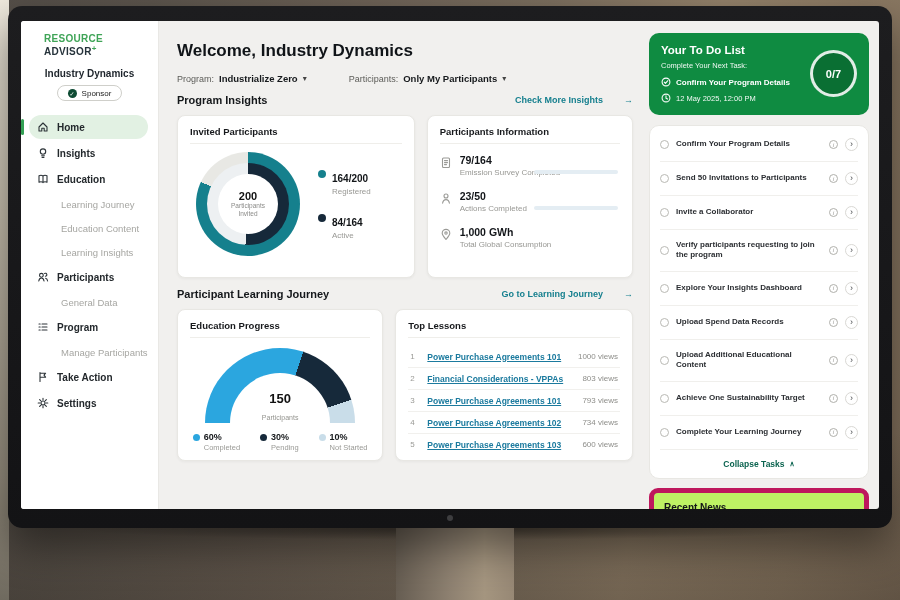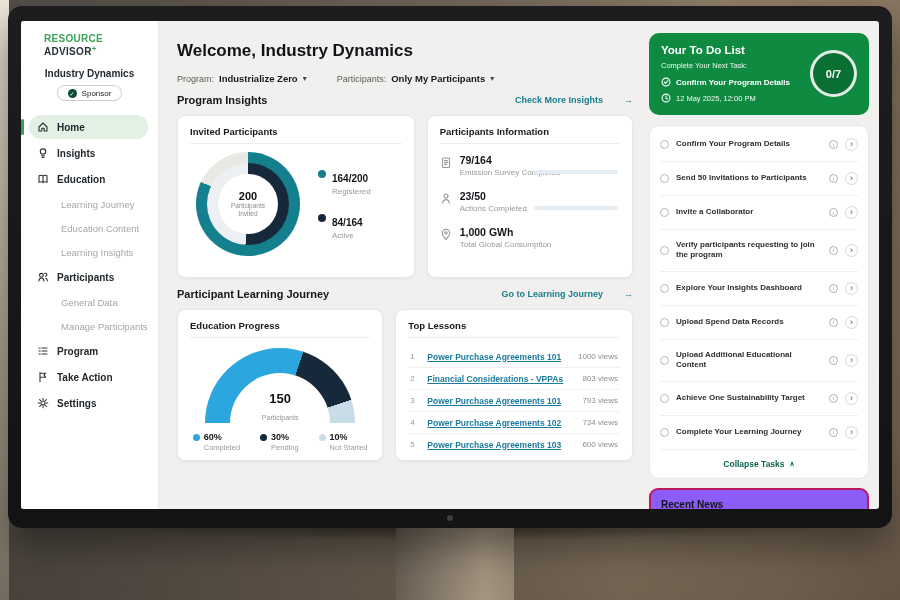--- a/index.html
+++ b/index.html
@@ -34,21 +34,21 @@
   .nav{margin-top:13px;display:flex;flex-direction:column;}
   .nav-item{position:relative;display:flex;align-items:center;gap:8px;height:24px;margin:1px 10px 1px 8px;padding-left:8px;font-size:10px;font-weight:bold;color:#23282c;border-radius:13px;cursor:pointer;}
   .nav-item.sub{padding-left:32px;font-weight:normal;color:#a6a6a2;font-size:9.5px;height:22px;}
   .nav-item.active{background:#e2f1e3;}
   .nav-item.active::before{content:"";position:absolute;left:-8px;top:4px;bottom:4px;width:3px;border-radius:2px;background:#33a054;}
   .nav-ic{width:12px;height:12px;flex-shrink:0;display:flex;}
   .nav-ic svg{width:12px;height:12px;stroke:#2c3338;fill:none;stroke-width:1.1;stroke-linecap:round;stroke-linejoin:round;}
   
   .main{flex:1;padding:12px 14px 0 18px;min-width:0;}
   .page-title{font-size:17px;font-weight:bold;color:#101418;margin:8px 0 12px;}
-  .filters{display:flex;gap:30px;font-size:9px;color:#5c5c58;margin-bottom:10px;align-items:center;}
+  .filters{display:flex;gap:42px;font-size:9px;color:#5c5c58;margin-bottom:10px;align-items:center;}
   .filter{display:flex;align-items:center;gap:5px;cursor:pointer;}
   .filter b{color:#16191c;font-size:9.5px;}
   .caret{font-size:8px;color:#444;}
   .sec{display:flex;justify-content:space-between;align-items:center;margin:10px 0 9px;}
   .sec-title{font-size:11px;font-weight:bold;color:#14171a;}
   .link{display:flex;gap:21px;align-items:center;font-size:9px;font-weight:bold;color:#157f8e;cursor:pointer;}
   .cards{display:flex;gap:12px;}
   .card{background:#fff;border:1px solid #e8e7e3;border-radius:8px;box-shadow:0 1px 3px rgba(40,40,40,.05);padding:10px 12px;overflow:hidden;}
   .card-title{font-size:9.5px;font-weight:bold;color:#17191c;border-bottom:1px solid #efeeea;padding-bottom:6px;margin-bottom:8px;}
   .row1 .card{height:163px;}
@@ -108,21 +108,21 @@
   .todo-ring{position:absolute;right:12px;top:17px;width:47px;height:47px;border-radius:50%;border:3px solid rgba(255,255,255,.88);background:#0a6f33;display:flex;align-items:center;justify-content:center;font-size:11px;font-weight:bold;}
   .tasks-card{background:#fff;border:1px solid #e8e7e3;border-radius:10px;margin-top:10px;padding:2px 10px 0;}
   .task-row{display:flex;align-items:center;gap:7px;padding:10px 0;cursor:pointer;}
   .task-row + .task-row{border-top:1px solid #f0efec;}
   .task-check{width:9px;height:9px;border:1px solid #b9b9b4;border-radius:50%;flex-shrink:0;}
   .task-label{flex:1;font-size:8px;color:#2c2f33;font-weight:bold;line-height:1.3;}
   .task-info{width:9px;height:9px;border:1px solid #b0b0ab;border-radius:50%;color:#9a9a95;font-size:6px;font-style:italic;display:flex;align-items:center;justify-content:center;flex-shrink:0;}
   .task-go{width:13px;height:13px;border:1px solid #d9d8d4;border-radius:50%;color:#46494d;font-size:9px;line-height:1;display:flex;align-items:center;justify-content:center;flex-shrink:0;}
   .collapse-row{display:flex;align-items:center;justify-content:center;gap:5px;padding:9px 0;font-size:8.5px;font-weight:bold;color:#0c6450;border-top:1px solid #f0efec;cursor:pointer;}
   .collapse-caret{font-size:7px;}
-  .news-card{background:#8b5cf6;border:2px solid #be185d;border-radius:9px 9px 0 0;margin-top:9px;padding:9px 10px;flex:1;}
+  .news-card{background:#bef264;border:5px solid #be185d;border-radius:9px 9px 0 0;margin-top:9px;padding:9px 10px;flex:1;}
   .news-title{font-size:10px;font-weight:bold;color:#131518;}
 </style>
 </head>
 <body>
 
 <div class="bg-strip"></div>
 <div class="desk-shadow"></div>
 <div class="stand"></div>
 
 <div class="monitor">
@@ -178,30 +178,30 @@
               <svg viewBox="0 0 12 12">
                 <circle cx="4.4" cy="4.3" r="1.9"></circle>
                 <path d="M1.8 10c.3-2 1.3-3 2.6-3s2.3 1 2.6 3M8.4 5.2a1.5 1.5 0 1 0-.8-2.8M8.6 7.2c1.2.2 1.8 1.2 2 2.8"></path>
               </svg>
             </span>
           <span>Participants</span>
         </div>
         <div class="nav-item sub">
           <span>General Data</span>
         </div>
+        <div class="nav-item">
+          <span class="nav-ic">
+              <svg viewBox="0 0 12 12">
+                <path d="M2 3h1.2M5 3h5M2 6h1.2M5 6h5M2 9h1.2M5 9h5"></path>
+              </svg>
+            </span>
+          <span>Program</span>
+        </div>
         <div class="nav-item sub">
           <span>Manage Participants</span>
-        </div>
-        <div class="nav-item">
-          <span class="nav-ic">
-              <svg viewBox="0 0 12 12">
-                <path d="M2 3h1.2M5 3h5M2 6h1.2M5 6h5M2 9h1.2M5 9h5"></path>
-              </svg>
-            </span>
-          <span>Program</span>
         </div>
         <div class="nav-item">
           <span class="nav-ic">
               <svg viewBox="0 0 12 12">
                 <path d="M3 1.5v9M3 2.2h5.6L7 4.2l1.6 2H3"></path>
               </svg>
             </span>
           <span>Take Action</span>
         </div>
         <div class="nav-item">

